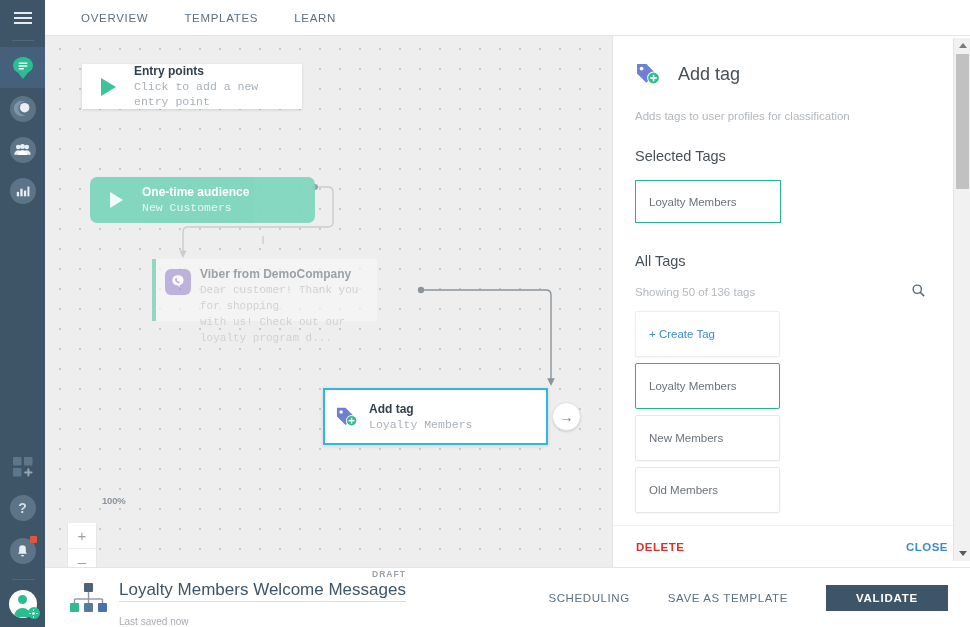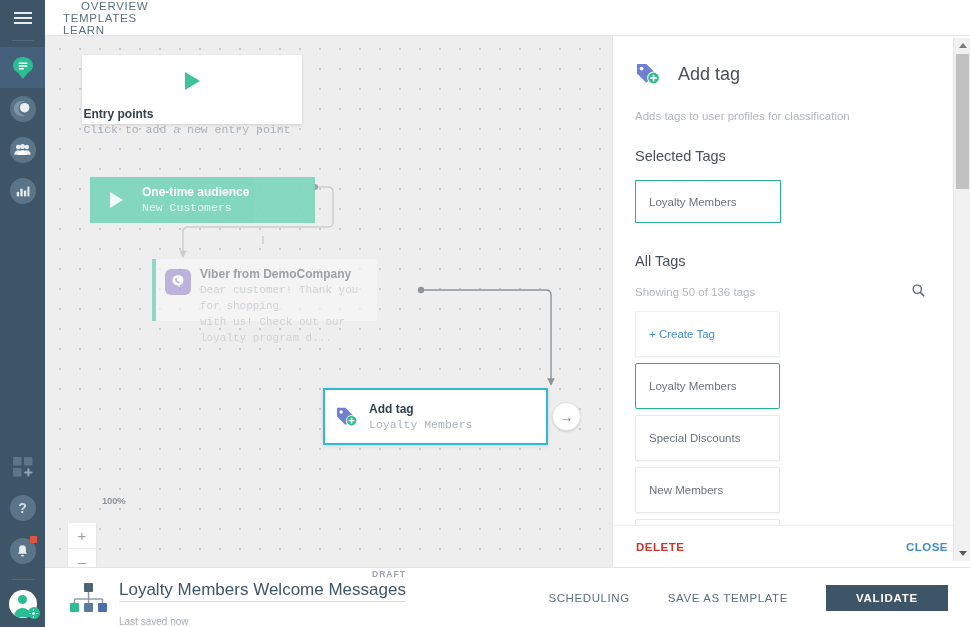--- a/index.html
+++ b/index.html
@@ -54,21 +54,21 @@
   .gear-badge {
     position: absolute; right: -3px; bottom: -1px; width: 12px; height: 12px;
     border-radius: 50%; background: #2bbd92;
     display: flex; align-items: center; justify-content: center;
   }
 
   
   .topnav {
     position: absolute; left: 45px; top: 0; width: 925px; height: 36px;
     background: #ffffff; border-bottom: 1px solid #e2e6e9;
-    display: flex; align-items: flex-start; flex-direction: column;
+    display: flex; align-items: center;
   }
   .topnav a {
     font-size: 11.5px; letter-spacing: .7px; color: #5b7080;
     text-decoration: none; padding: 0 18px; cursor: pointer;
     font-family: "Liberation Sans", sans-serif;
   }
   .topnav a:first-child { margin-left: 18px; }
 
   
   .canvas {
@@ -83,30 +83,30 @@
     position: absolute; background: #ffffff;
     box-shadow: 0 1px 3px rgba(0,0,0,.13);
     display: flex; align-items: center; cursor: pointer;
   }
   .node-ic { width: 52px; display:flex; align-items:center; justify-content:center; flex: 0 0 52px; }
   .node-tx { padding-right: 10px; }
   .node-title { font-size: 12px; font-weight: bold; color: #33414d; line-height: 15px; }
   .node-sub { font-size: 11.5px; color: #a9b1b8; line-height: 15px; font-family: Liberation Mono, monospace; }
 
   
-  #node-entry { left: 37px; top: 19px; width: 220px; height: 69px; flex-direction: column; }
+  #node-entry { left: 37px; top: 28px; width: 220px; height: 45px; }
   .play-tri {
     width: 0; height: 0; border-left: 15px solid #3ec29a;
     border-top: 9px solid transparent; border-bottom: 9px solid transparent;
   }
 
   
   #node-audience {
     left: 45px; top: 141px; width: 225px; height: 46px;
-    background: #7fd6bd; box-shadow: none; opacity: .95;
+    background: #7fd6bd; box-shadow: none; opacity: .95; border-radius: 7px;
   }
   #node-audience .node-title { color: #ffffff; }
   #node-audience .node-sub { color: #e6f7f1; }
   .play-tri-w {
     width: 0; height: 0; border-left: 13px solid #ffffff;
     border-top: 8px solid transparent; border-bottom: 8px solid transparent;
     opacity: .9;
   }
 
   
@@ -455,21 +455,20 @@
           <svg width="15" height="15" viewBox="0 0 16 16">
             <circle cx="6.7" cy="6.7" r="4.4" fill="none" stroke="#5b6a78" stroke-width="1.5"></circle>
             <line x1="10" y1="10" x2="14" y2="14" stroke="#5b6a78" stroke-width="1.6"></line>
           </svg>
         </div>
       </div>
 
       <div class="taggrid">
         <div class="tagcell create">+ Create Tag</div>
         <div class="tagcell selected">Loyalty Members</div>
-        <div class="tagcell">Special Discounts</div>
         <div class="tagcell">New Members</div>
         <div class="tagcell">Old Members</div>
 
       </div>
     </div>
 
     <div class="panel-foot">
       <div class="foot-del">DELETE</div>
       <div class="foot-close">CLOSE</div>
     </div>

